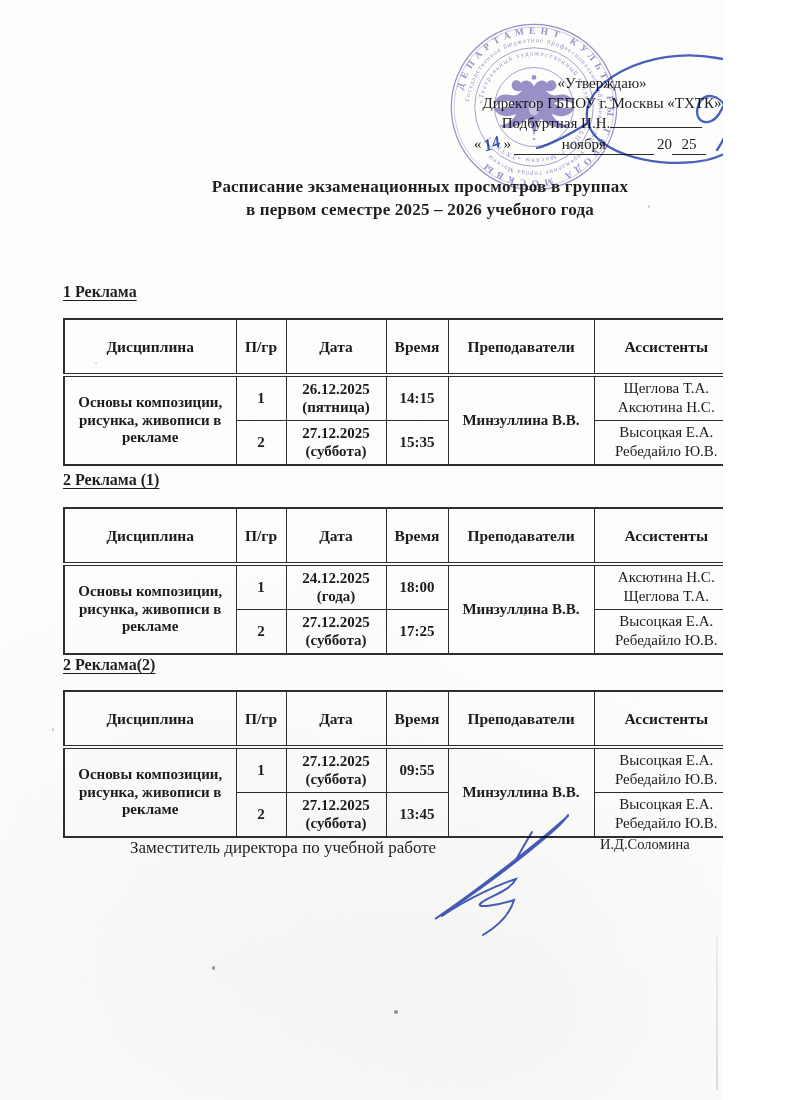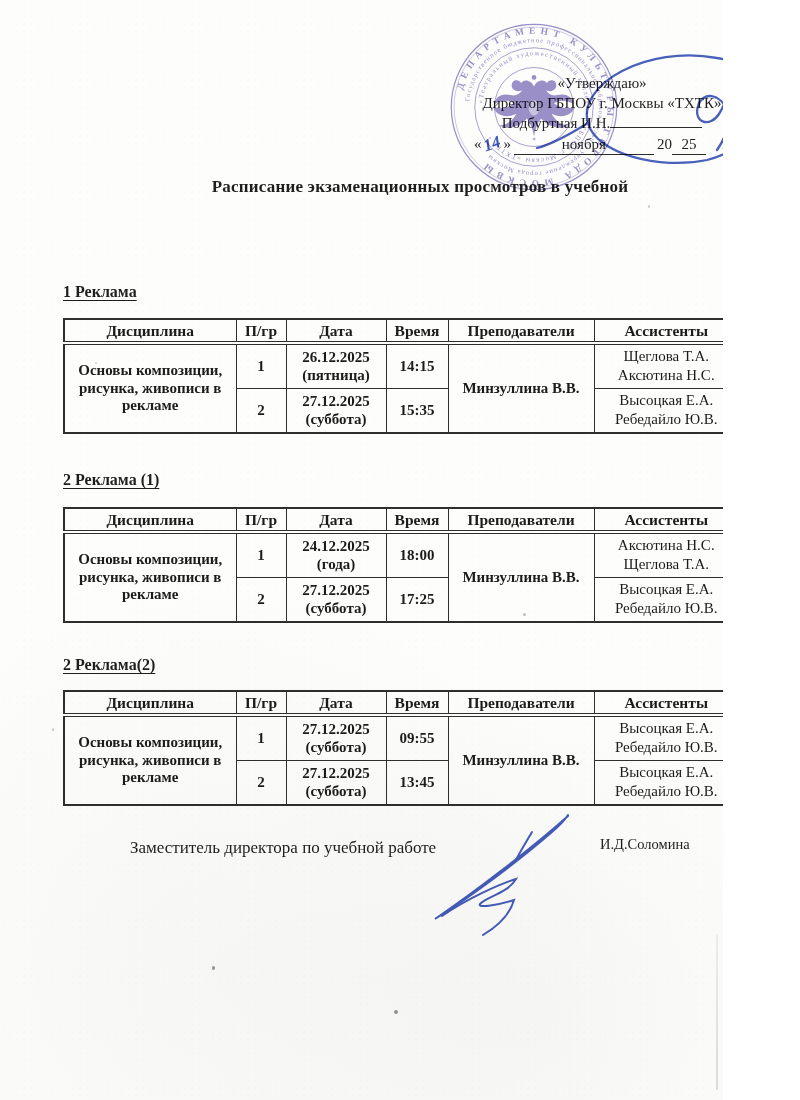--- a/index.html
+++ b/index.html
@@ -33,21 +33,21 @@
   .tbl-heading{position:absolute;left:63px;width:675px;
                font-size:16px;font-weight:bold;text-decoration:underline;
                text-underline-offset:3px;}
   .h1{top:283px}.h2{top:471px}.h3{top:656px}
   
   table.sched{position:absolute;left:63px;width:675px;border-collapse:collapse;
               table-layout:fixed;font-size:15px;color:#1c1c1c;}
   .t1{top:318px}.t2{top:507px}.t3{top:690px}
   table.sched,table.sched th,table.sched td{border:1.7px solid #2e2e2e;}
   table.sched{border-width:2.3px;}
-  table.sched th{font-size:15.5px;font-weight:bold;height:21px;padding:0 2px;
+  table.sched th{font-size:15.5px;font-weight:bold;height:21px;padding:16px 2px;
                  border-bottom:4px double #2e2e2e;}
   table.sched td{text-align:center;vertical-align:middle;padding:1px 4px;}
   table.sched tbody tr{height:45px;}
   td.disc{font-weight:bold;line-height:1.18;padding:2px 8px;}
   td.grp,td.date,td.time,td.teacher{font-weight:bold;}
   td.date{line-height:1.2;}
   td.asst{font-weight:normal;line-height:1.28;}
   
   .footer-pos{position:absolute;left:130px;top:838px;font-size:17px;}
   .footer-name{position:absolute;left:600px;top:836px;font-size:14.5px;}
@@ -119,21 +119,22 @@
 
   <svg class="sig-top" viewBox="0 0 320 165">
     <g fill="none" stroke="#3a54b8" stroke-width="2.3" stroke-linecap="round">
       <path d="M 282 132 C 318 106 314 48 262 40 C 192 27 122 66 133 105 C 141 136 205 152 252 142 C 268 138 278 132 284 125"></path>
       <path d="M 272 8 C 279 42 277 76 264 96 C 255 110 238 105 243 88 C 247 73 266 75 272 93 C 275 103 272 118 262 132"></path>
       <path d="M 133 105 C 112 118 95 127 82 130"></path>
     </g>
   </svg>
 
   <div class="title">
-    <div>Расписание экзаменационных просмотров в учебной</div>
+    <div>Расписание экзаменационных просмотров в группах</div>
+    <div>в первом семестре 2025 – 2026 учебного года</div>
   </div>
 
   <div class="tbl-heading h1">1 Реклама</div>
   <table class="sched t1">
     <colgroup>
         <col style="width:172px">
         <col style="width:50px">
         <col style="width:100px">
         <col style="width:62px">
         <col style="width:146px">

